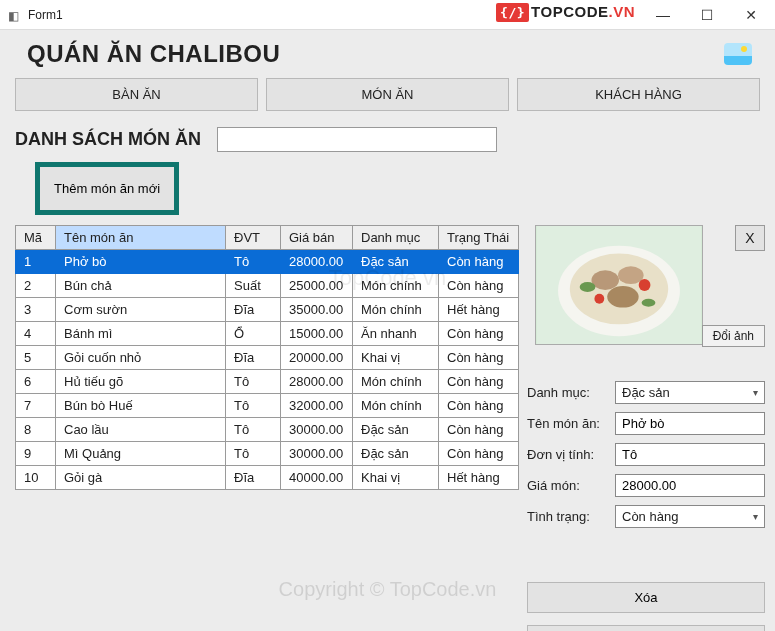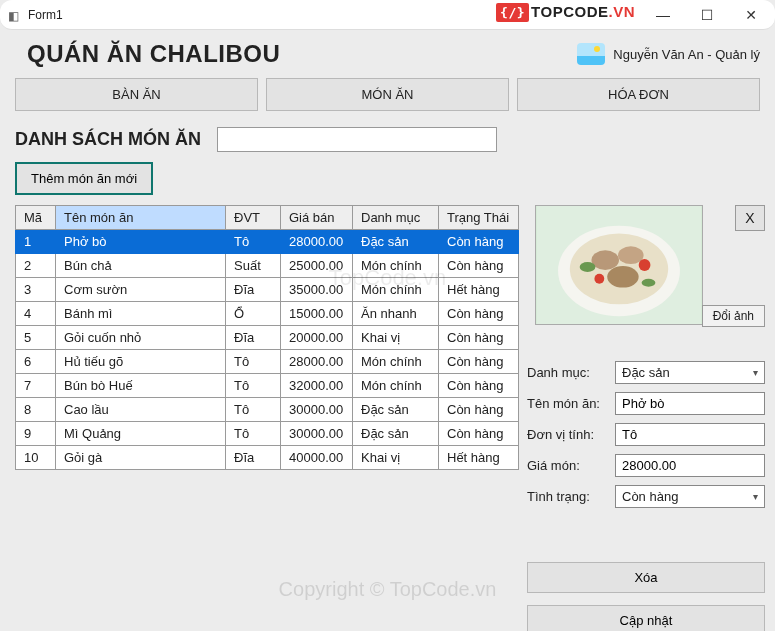--- a/index.html
+++ b/index.html
@@ -1,17 +1,17 @@
 <!DOCTYPE html>
 <html><head>
 <meta charset="utf-8">
 <style>
 * { box-sizing: border-box; font-family: "Segoe UI", Tahoma, sans-serif; }
 body { margin: 0; background: #ececec; width: 775px; height: 631px; overflow: hidden; font-size: 13px; color: #222; }
-.titlebar { height: 30px; background: #fff; display: flex; align-items: center; padding: 0 2px 0 8px; border-bottom: 1px solid #ddd; border-radius: 12px; }
+.titlebar { height: 30px; background: #fff; display: flex; align-items: center; padding: 0 2px 0 8px; border-bottom: 1px solid #ddd; }
 .titlebar .icon { width: 14px; height: 14px; display: inline-block; margin-right: 6px; }
 .titlebar .icon::before { content: "◧"; font-size: 12px; color: #666; }
 .titlebar .title { flex: 1; font-size: 12px; }
 .winbtn { width: 44px; height: 28px; text-align: center; line-height: 28px; font-size: 14px; color: #333; cursor: default; }
 .brand { position: absolute; top: 3px; right: 140px; font-size: 15px; font-weight: bold; letter-spacing: 0.5px; margin-left: 8px; }
 .brand .red { color: #e53935; }
 .brand .box { display: inline-block; background: #e53935; color: #fff; padding: 2px 4px; border-radius: 2px; margin-right: 2px; font-family: monospace; font-size: 13px; }
 .watermark { position: absolute; top: 44%; left: 50%; transform: translate(-50%, -50%); font-size: 22px; color: rgba(0,0,0,0.08); font-weight: 500; pointer-events: none; }
 .copyright { position: absolute; bottom: 30px; left: 50%; transform: translateX(-50%); font-size: 20px; color: rgba(0,0,0,0.12); font-weight: 500; pointer-events: none; }
 .header { display: flex; align-items: center; padding: 10px 15px 6px; margin-left: 12px; }
@@ -19,21 +19,21 @@
 .avatar { width: 28px; height: 22px; background: linear-gradient(180deg,#b3e5fc 60%,#4fc3f7 60%); border-radius: 4px; position: relative; margin-right: 8px; }
 .avatar::after { content: ""; position: absolute; right: 5px; top: 3px; width: 6px; height: 6px; background: #fdd835; border-radius: 50%; }
 .user { font-size: 13px; }
 .navtabs { display: flex; gap: 8px; padding: 4px 15px 10px; }
 .navbtn { flex: 1; padding: 8px 0; background: #e3e3e3; border: 1px solid #b8b8b8; text-align: center; font-size: 13px; cursor: default; }
 .subheader { display: flex; align-items: center; padding: 6px 15px 4px; gap: 16px; }
 .subheader h2 { margin: 0; font-size: 18px; font-weight: bold; }
 .subheader .searchlabel { margin-left: auto; font-size: 13px; }
 .subheader input { width: 280px; padding: 4px 6px; border: 1px solid #999; background: #fff; font-size: 13px; }
 .addrow { padding: 6px 15px 10px; }
-.addbtn { padding: 7px 14px; background: #e3e3e3; border: 2px solid #0f766e; font-size: 13px; cursor: default; }
+.addbtn { padding: 14px 14px; background: #e3e3e3; border: 5px solid #0f766e; font-size: 13px; cursor: default; margin-left: 20px; }
 .content { display: flex; padding: 0 0 0 15px; gap: 8px; }
 .tablewrap { flex: 1; }
 table { border-collapse: collapse; width: 100%; background: #fff; font-size: 13px; }
 th, td { border: 1px solid #9a9a9a; padding: 4px 8px; text-align: left; height: 22px; white-space: nowrap; overflow: hidden; }
 th { background: #eee; font-weight: normal; }
 th.sorted { background: #bfdcff; }
 tr.selected td { background: #0a6cd6; color: #fff; border-color: #0a6cd6; }
 .col-ma { width: 40px; }
 .col-dvt { width: 55px; }
 .col-gia { width: 72px; }
@@ -65,27 +65,26 @@
   <div class="winbtn">✕</div>
 </div>
 
 <div class="brand">
   <span class="box">{/}</span><span>TOPCODE</span><span class="red">.VN</span>
 </div>
 
 <div class="header">
   <h1>QUÁN ĂN CHALIBOU</h1>
   <div class="avatar"></div>
-  <div class="user">Nguyễn Văn An - Quản lý</div>
 </div>
 
 <div class="navtabs">
   <div class="navbtn">BÀN ĂN</div>
   <div class="navbtn">MÓN ĂN</div>
-  <div class="navbtn">HÓA ĐƠN</div>
+  <div class="navbtn">KHÁCH HÀNG</div>
 </div>
 
 <div class="subheader">
   <h2>DANH SÁCH MÓN ĂN</h2>
   <input type="text" value="" style="">
 </div>
 
 <div class="addrow">
   <button class="addbtn">Thêm món ăn mới</button>
 </div>

